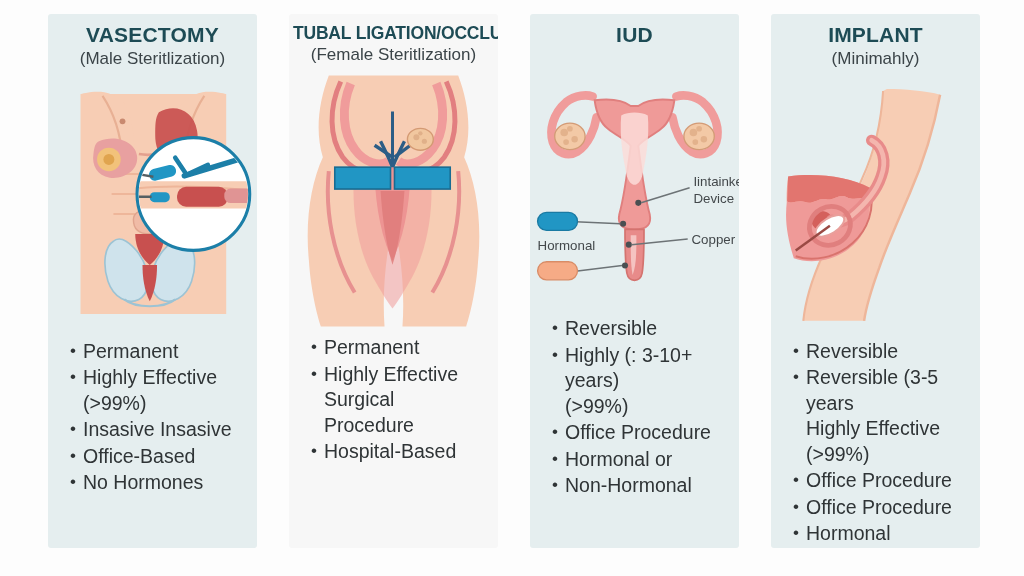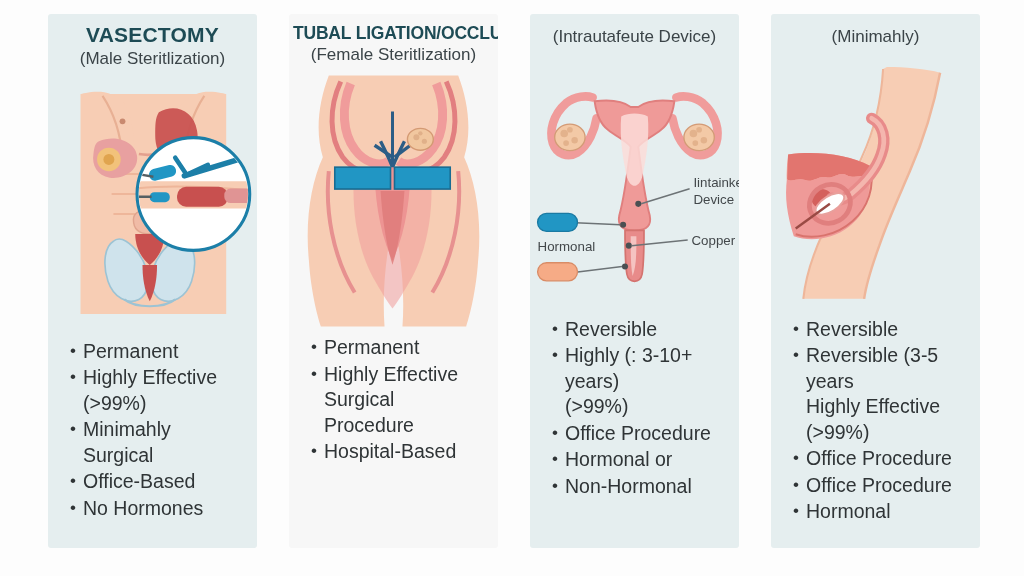--- a/index.html
+++ b/index.html
@@ -160,21 +160,21 @@
           <span class="dot">•</span>
           <span class="ftext">Permanent</span>
         </div>
       <div class="fact">
           <span class="dot">•</span>
           <span class="ftext" style="white-space:pre-line">Highly Effective
 (&gt;99%)</span>
         </div>
       <div class="fact">
           <span class="dot">•</span>
-          <span class="ftext">Minimahly Surgical</span>
+          <span class="ftext">Insasive Insasive</span>
         </div>
       <div class="fact">
           <span class="dot">•</span>
           <span class="ftext">Office-Based</span>
         </div>
       <div class="fact">
           <span class="dot">•</span>
           <span class="ftext">No Hormones</span>
         </div>
     </div>
@@ -232,21 +232,21 @@
 Surgical Procedure</span>
         </div>
       <div class="fact">
           <span class="dot">•</span>
           <span class="ftext">Hospital-Based</span>
         </div>
     </div>
   </div>
 
   <div class="panel tint">
-    <div class="p-sub">(Intrautafeute Device)</div>
+    <div class="p-title">IUD</div>
 
     <div class="art">
       <svg viewBox="0 0 220 258" preserveAspectRatio="xMidYMid meet">
         <g>
           <path d="M66 40 C60 38 48 38 38 46 C24 58 20 76 24 88 C28 100 40 104 50 98
                    C62 90 68 74 70 62" fill="none" stroke="#f09c9b" stroke-width="9" stroke-linecap="round"></path>
           <path d="M154 40 C160 38 172 38 182 46 C196 58 200 76 196 88
                    C192 100 180 104 170 98 C158 90 152 74 150 62" fill="none" stroke="#f09c9b" stroke-width="9" stroke-linecap="round"></path>
           <path d="M68 44 C84 42 98 44 106 50 L114 50 C122 44 136 42 152 44
                    C150 58 146 68 138 74 C128 82 118 86 114 92
@@ -311,20 +311,21 @@
           <span class="ftext">Hormonal or</span>
         </div>
       <div class="fact">
           <span class="dot">•</span>
           <span class="ftext">Non-Hormonal</span>
         </div>
     </div>
   </div>
 
   <div class="panel tint">
+    <div class="p-title">IMPLANT</div>
     <div class="p-sub">(Minimahly)</div>
 
     <div class="art">
       <svg viewBox="0 0 220 258" preserveAspectRatio="xMidYMid meet">
         <g>
           <path d="M122 8 C140 8 164 10 178 14 C172 46 160 86 146 118
                    C134 146 122 172 114 196 C106 218 100 238 98 252
                    H34 C36 232 44 206 56 182 C70 154 88 124 100 96
                    C110 72 116 40 118 10 Z" fill="#f7cdb4"></path>
           <path d="M178 14 C172 46 160 86 146 118 C134 146 122 172 114 196

